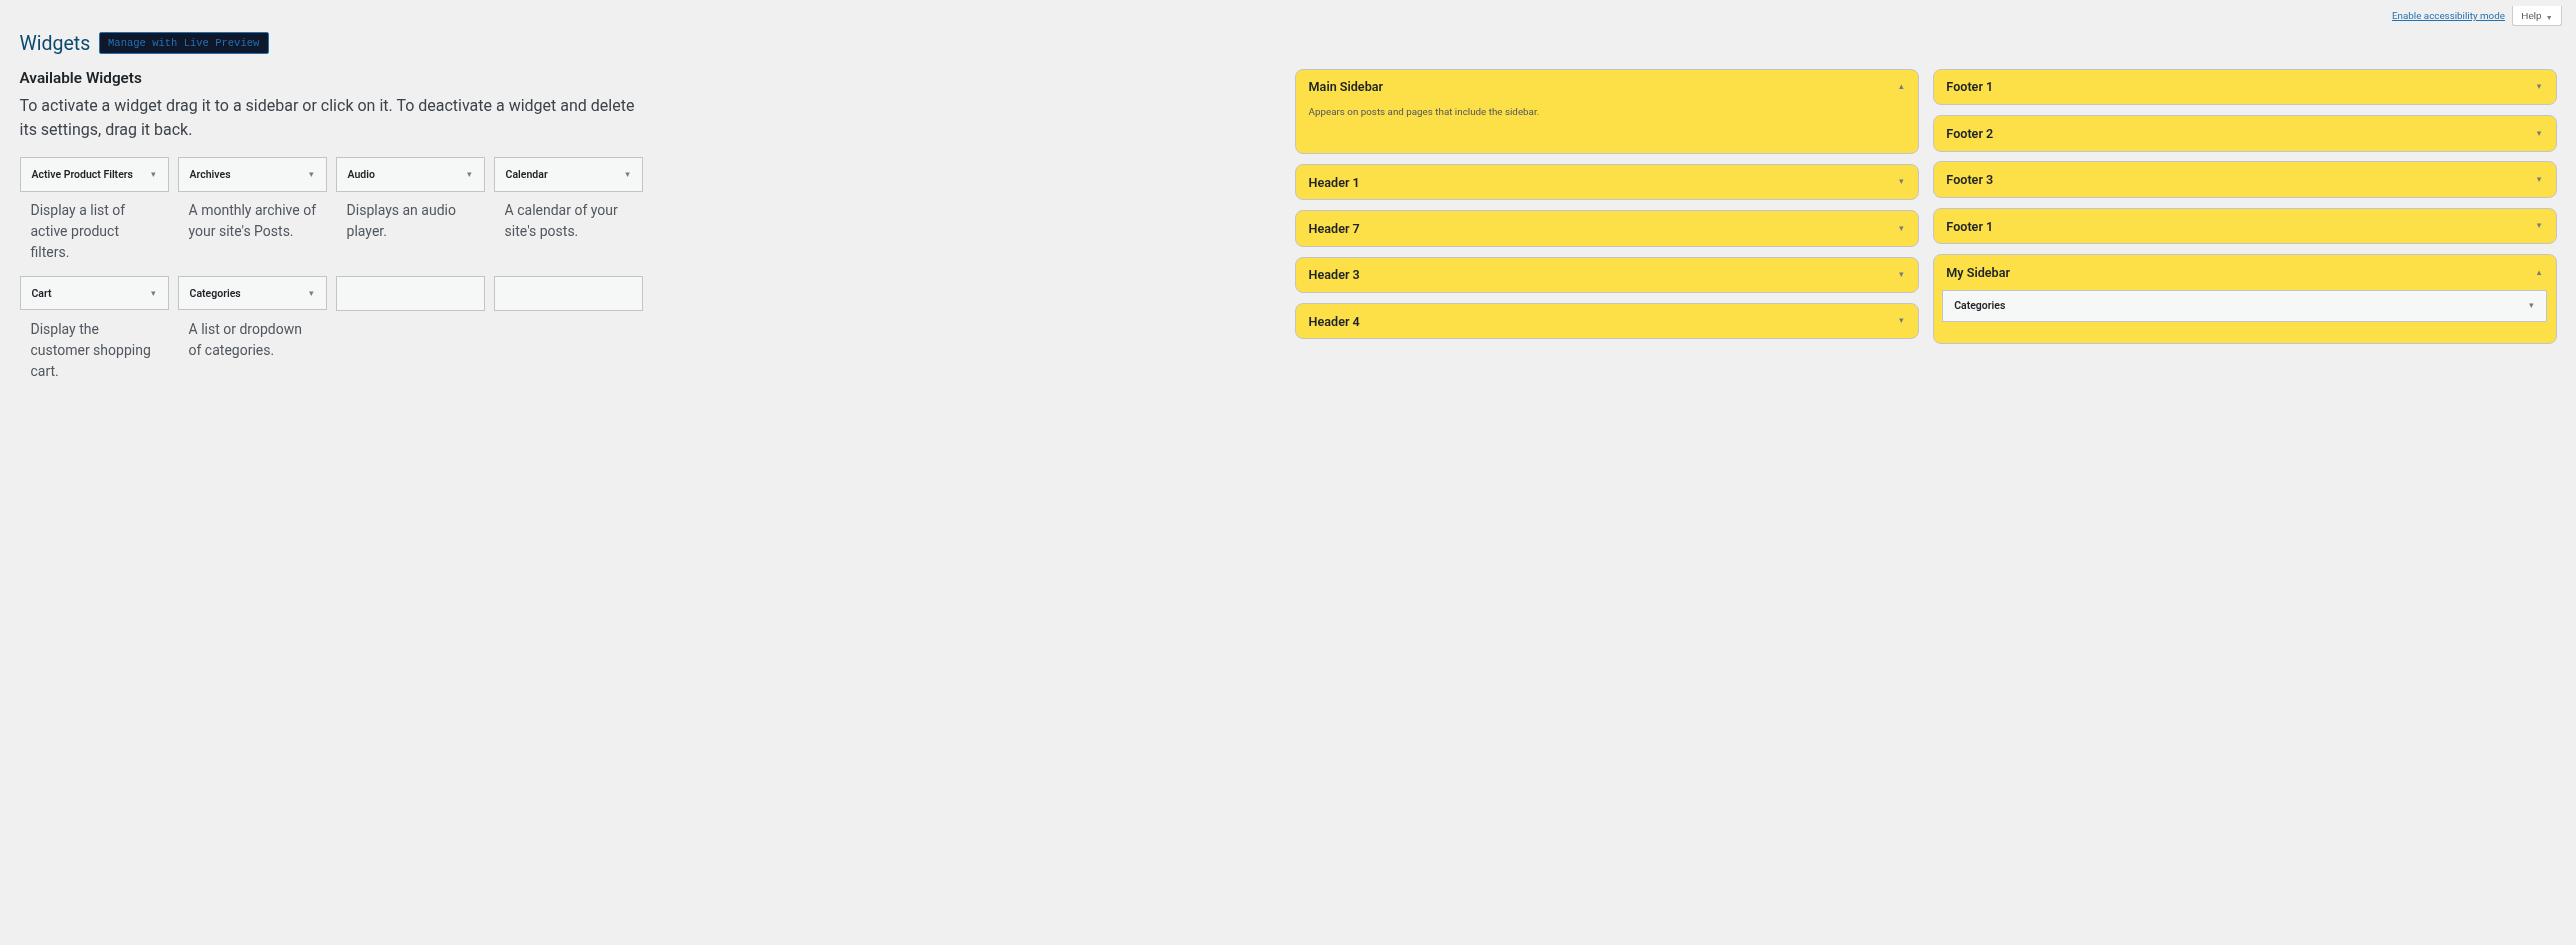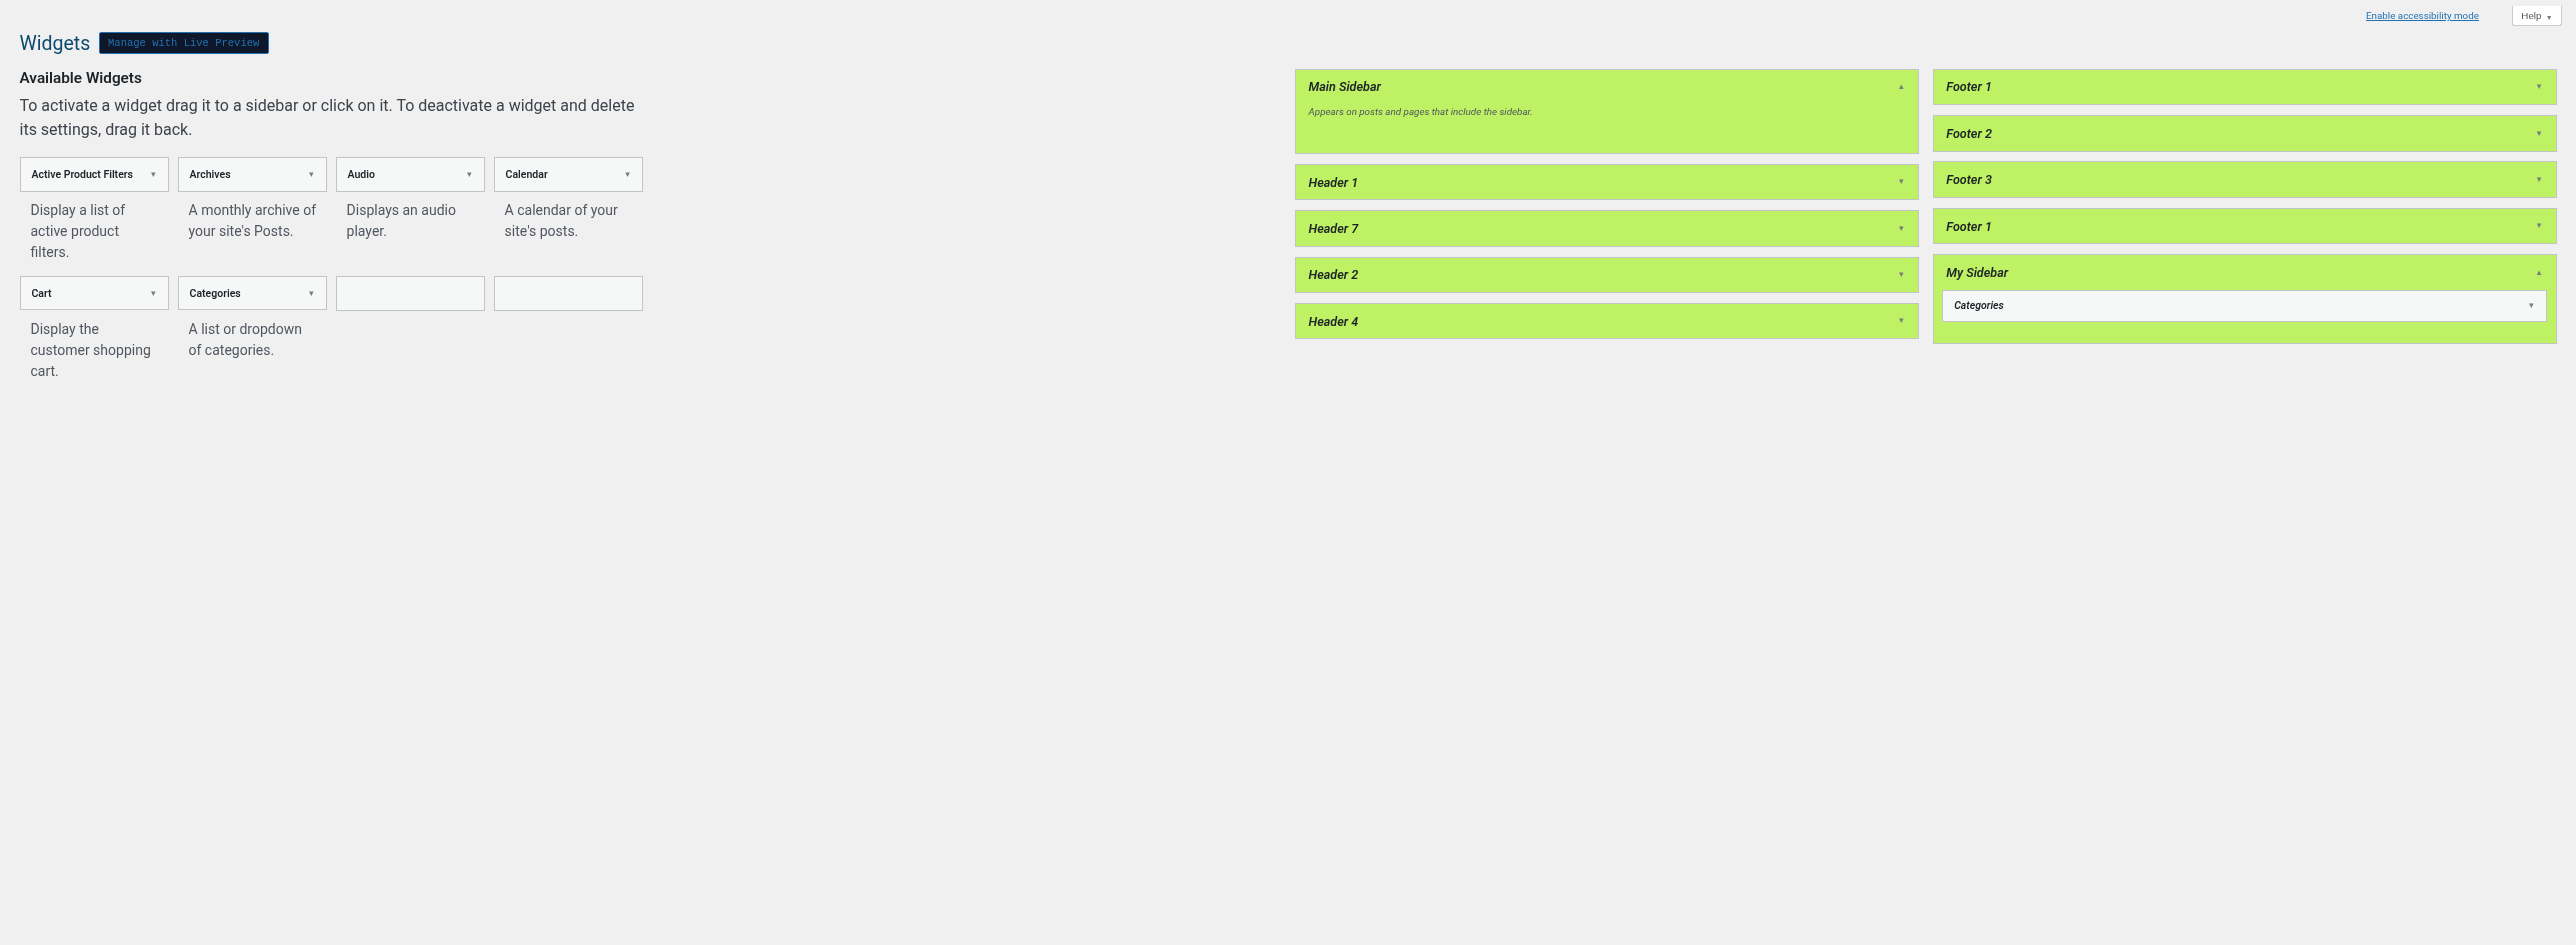--- a/index.html
+++ b/index.html
@@ -27,21 +27,20 @@
       border: 0.7px solid #ccc;
       border-top: none;
       border-radius: 0 0 2.8px 2.8px;
       padding: 4.2px 8.4px;
       font-size: 9.8px;
       color: #50575e;
       cursor: pointer;
       display: flex;
       align-items: flex-end;
       gap: 4.2px;
-      margin-left: 26px;
     }
     .help-btn .caret {
       font-size: 7px;
       color: #787c82;
     }
     .page-header {
       display: flex;
       align-items: center;
       gap: 8.4px;
       padding: 5.6px 19.5px 14px 19.5px;
@@ -116,24 +115,23 @@
       color: #50575e;
       padding: 8.4px 11px 5.6px 11px;
       line-height: 1.5;
     }
     .sidebar-col {
       display: flex;
       flex-direction: column;
       gap: 9.8px;
     }
     .sidebar-area {
-      background: #bef264;
+      background: #fde047;
       border: 0.7px solid #c3c4c7;
-      border-radius: 0;
-      font-style: italic;
+      border-radius: 8px;
     }
     .sidebar-header {
       display: flex;
       justify-content: space-between;
       align-items: flex-start;
       padding: 9.8px 12.6px;
       cursor: pointer;
     }
     .sidebar-title {
       font-size: 12.6px;
@@ -267,21 +265,21 @@
       </div>
     </div>
     <div class="sidebar-area">
       <div class="sidebar-header">
         <span class="sidebar-title">Header 7</span>
         <span class="sidebar-caret">▼</span>
       </div>
     </div>
     <div class="sidebar-area">
       <div class="sidebar-header">
-        <span class="sidebar-title">Header 2</span>
+        <span class="sidebar-title">Header 3</span>
         <span class="sidebar-caret">▼</span>
       </div>
     </div>
     <div class="sidebar-area">
       <div class="sidebar-header">
         <span class="sidebar-title">Header 4</span>
         <span class="sidebar-caret">▼</span>
       </div>
     </div>
   </div>

